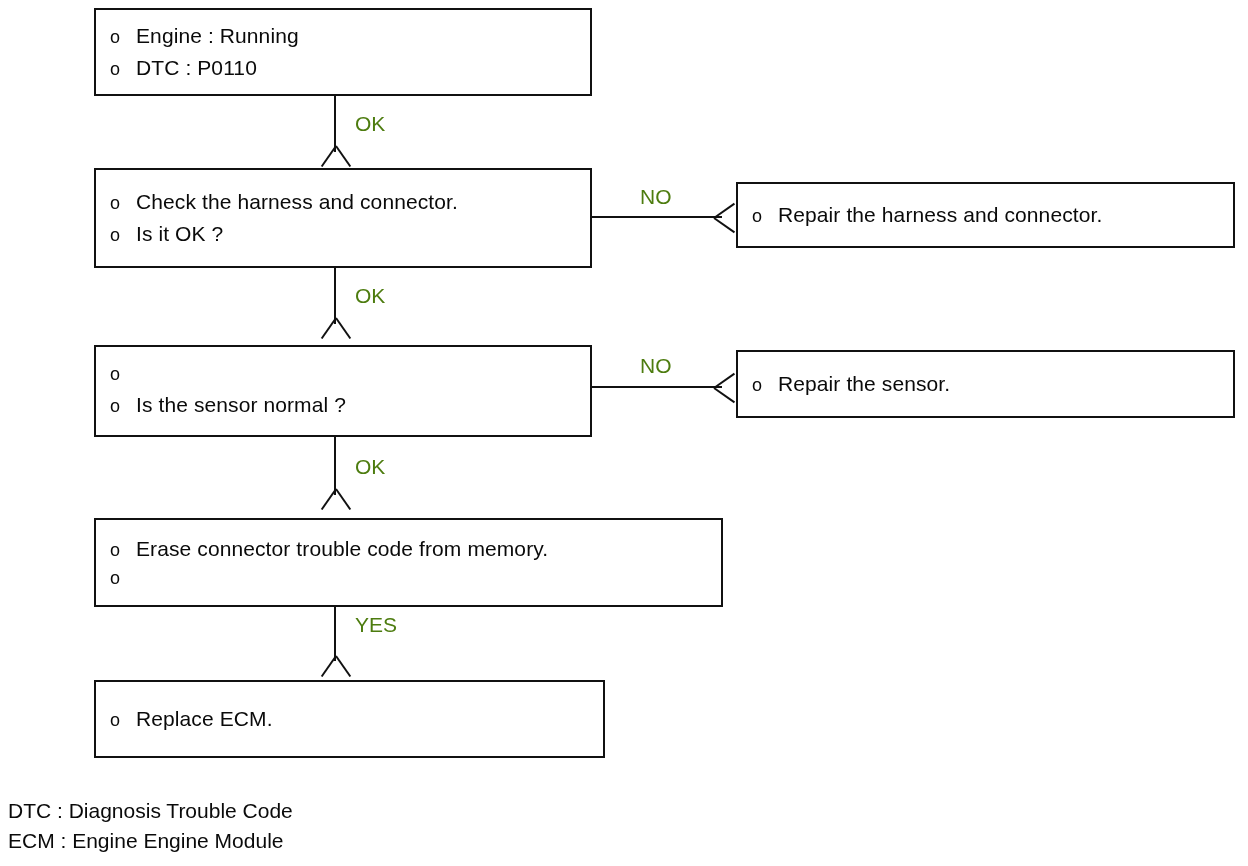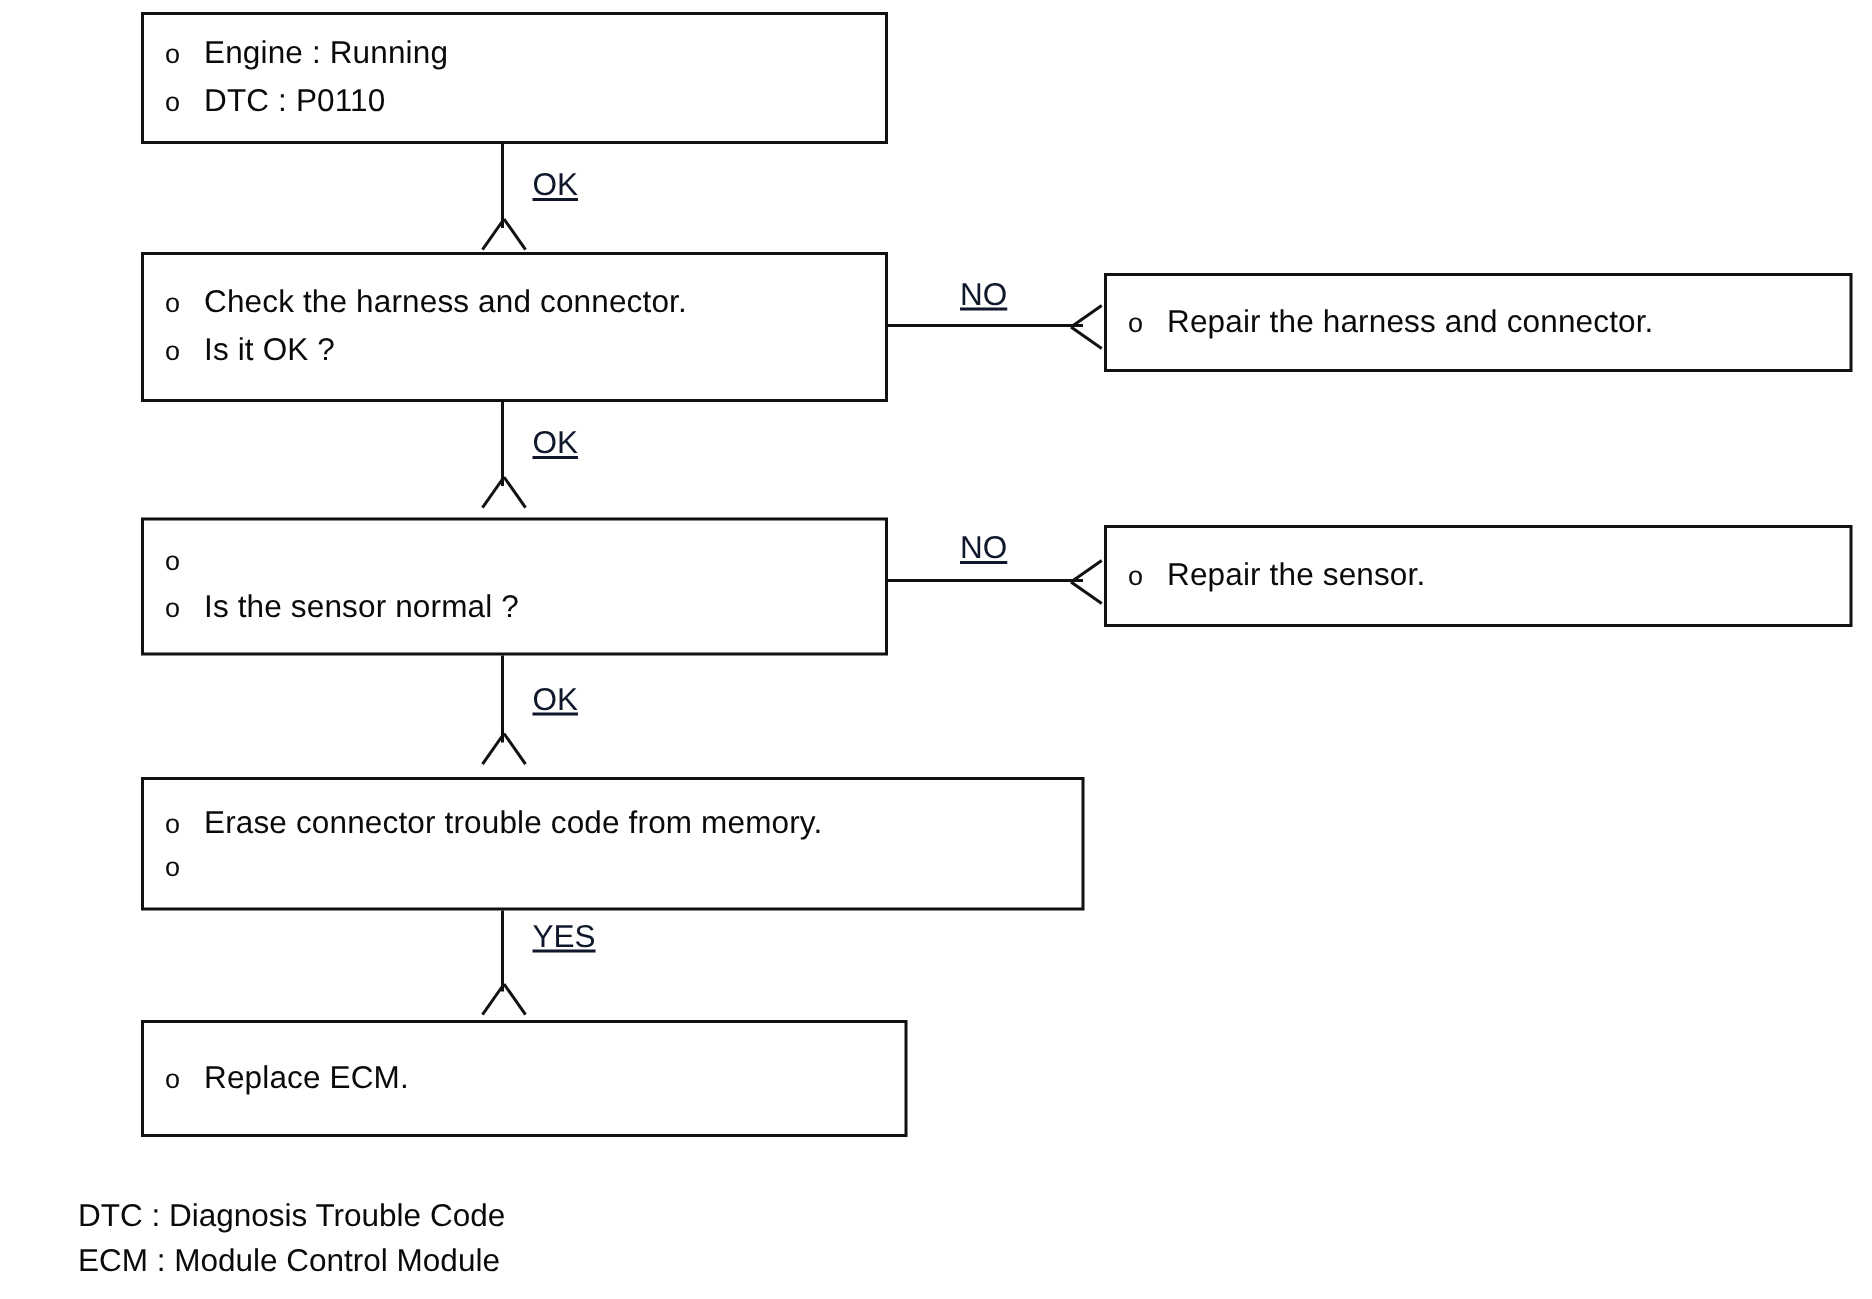--- a/index.html
+++ b/index.html
@@ -98,30 +98,28 @@
   }
   .arrow-right::before { transform: rotate(-35deg); }
   .arrow-right::after  { transform: rotate(35deg); }
 
   
   .edge-label {
     position: absolute;
     font-size: 21px;
     line-height: 1;
     white-space: nowrap;
-    color: #0f172a;
-    text-decoration: underline;
+    color: #4d7c0f;
   }
 
   
   #legend {
     position: absolute;
     left: 8px;
     top: 796px;
-    margin-left: 44px;
   }
   .legend-line {
     font-size: 21px;
     line-height: 1.45;
     white-space: nowrap;
     color: #0a0a0a;
   }
 </style>
 </head>
 <body>
@@ -210,16 +208,16 @@
 
   <div class="node-box" style="left:94px; top:680px; width:511px; height:78px;">
     <div class="node-line">
       <span class="bullet-o">o</span>
       <span class="node-text">Replace ECM.</span>
     </div>
   </div>
 
   <div id="legend">
     <div class="legend-line">DTC : Diagnosis Trouble Code</div>
-    <div class="legend-line">ECM : Module Control Module</div>
+    <div class="legend-line">ECM : Engine Engine Module</div>
   </div>
 
 </div>
 
 </body></html>

